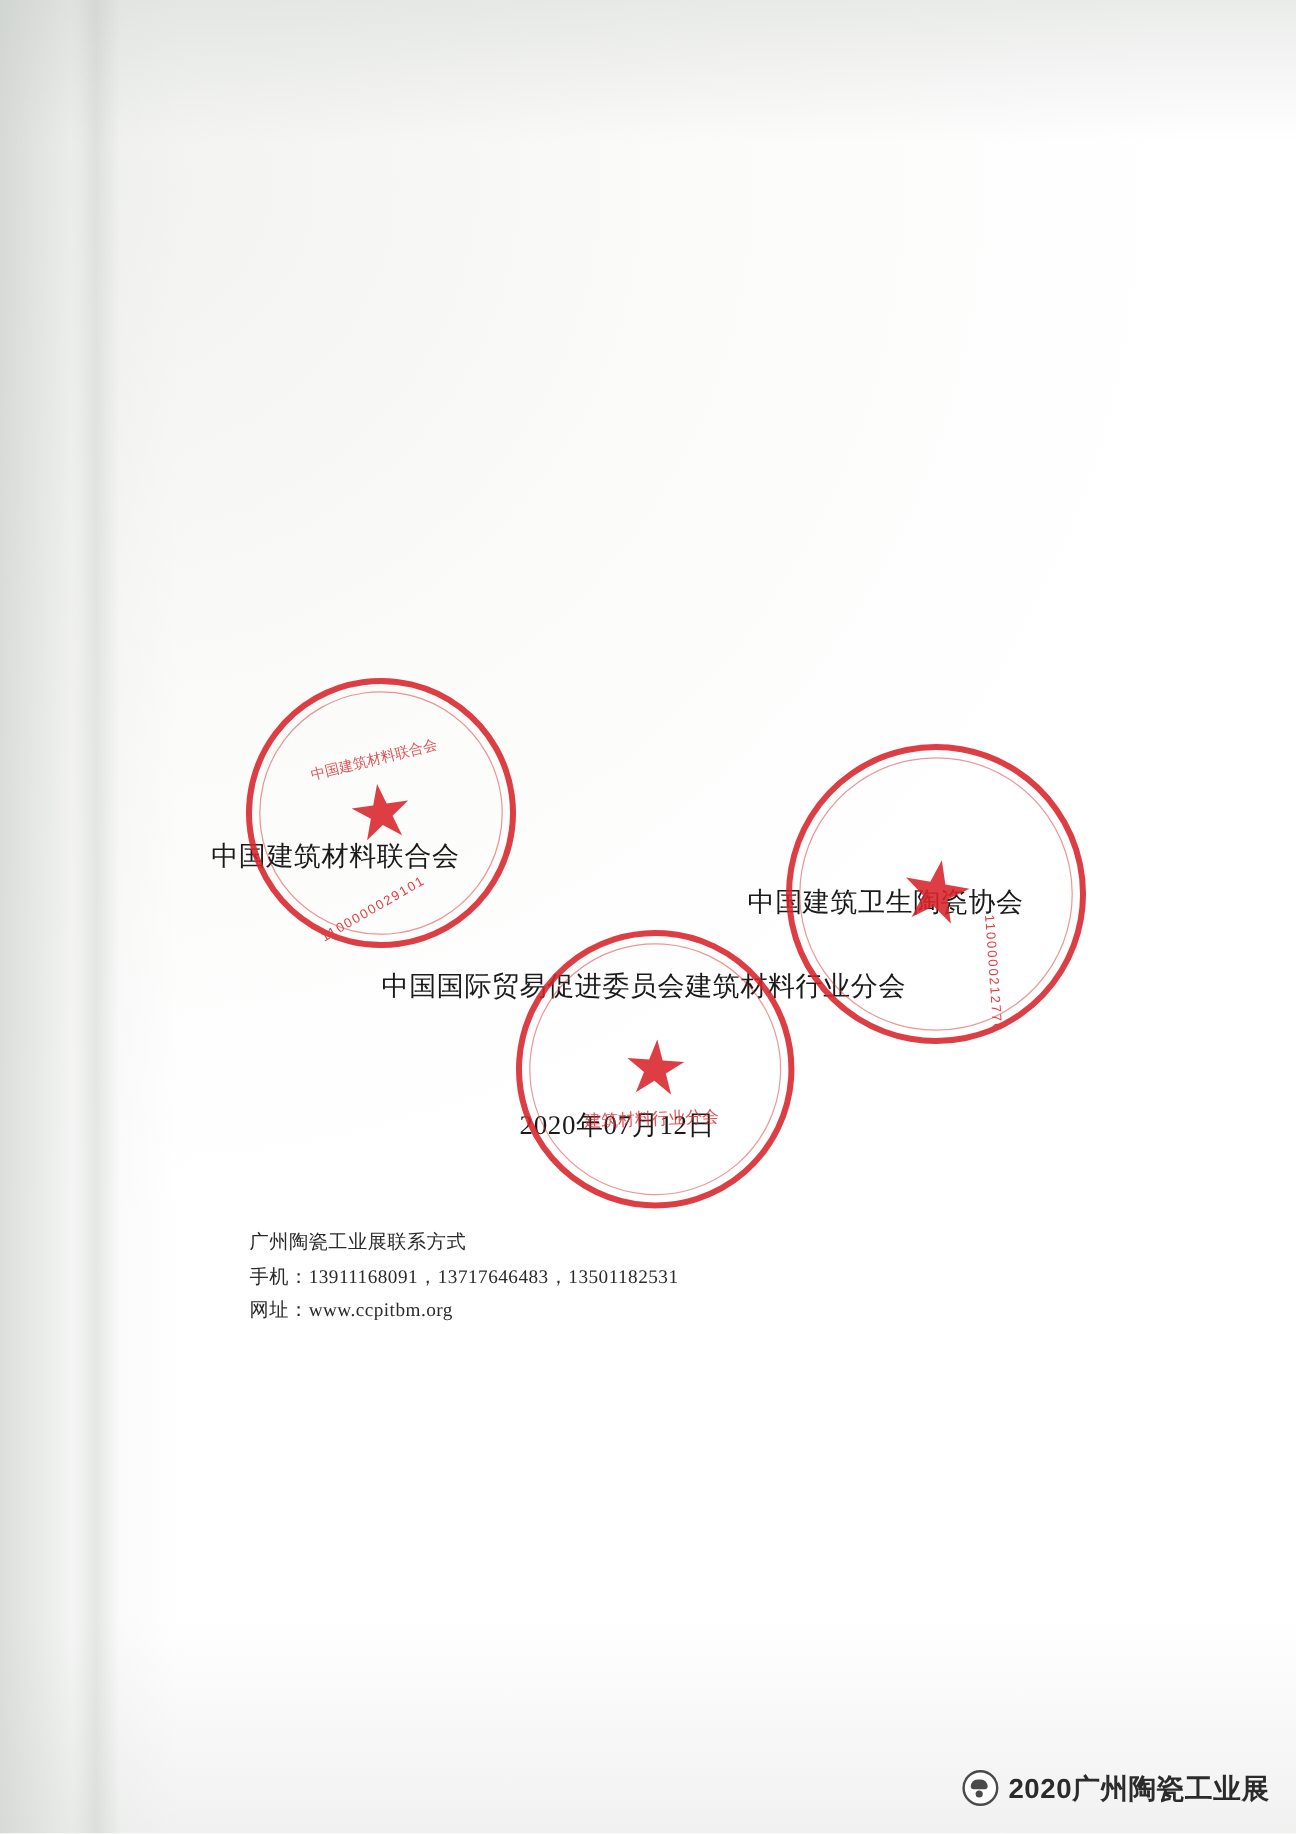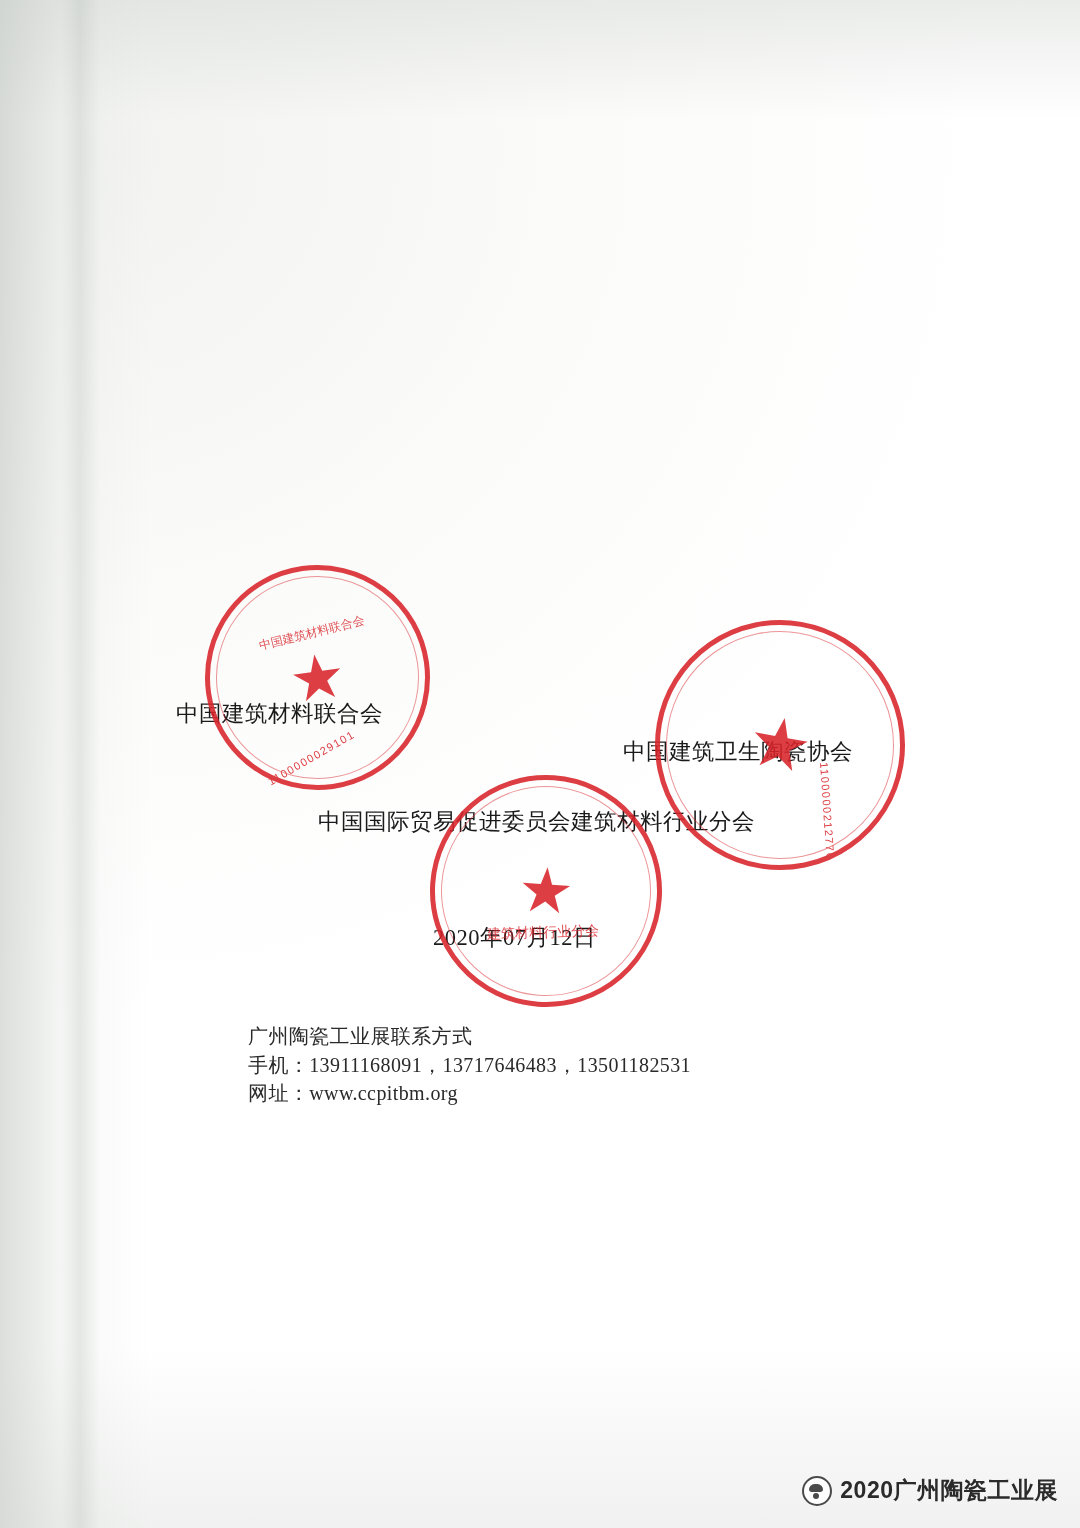--- a/index.html
+++ b/index.html
@@ -98,38 +98,37 @@
   }
 
   
   .contact {
     position: absolute;
     left: 208px;
     top: 1022px;
     color: #2a2a2a;
   }
   .contact .line {
-    font-size: 20px;
+    font-size: 16px;
     line-height: 28.5px;
     letter-spacing: 0.4px;
     white-space: nowrap;
     font-family: "Liberation Serif", "DejaVu Serif", serif;
-    margin-left: 40px;
   }
   .contact .mono {
     font-family: "Liberation Serif", "DejaVu Serif", serif;
   }
 
   
   .footer-wm {
     position: absolute;
     right: 22px;
     bottom: 22px;
     display: flex;
-    align-items: center;
+    align-items: flex-start;
     gap: 8px;
   }
   .wm-badge {
     width: 26px; height: 26px;
     border-radius: 50%;
     background: #ffffff;
     border: 2px solid #4a4a4a;
     position: relative;
     flex: 0 0 auto;
   }

